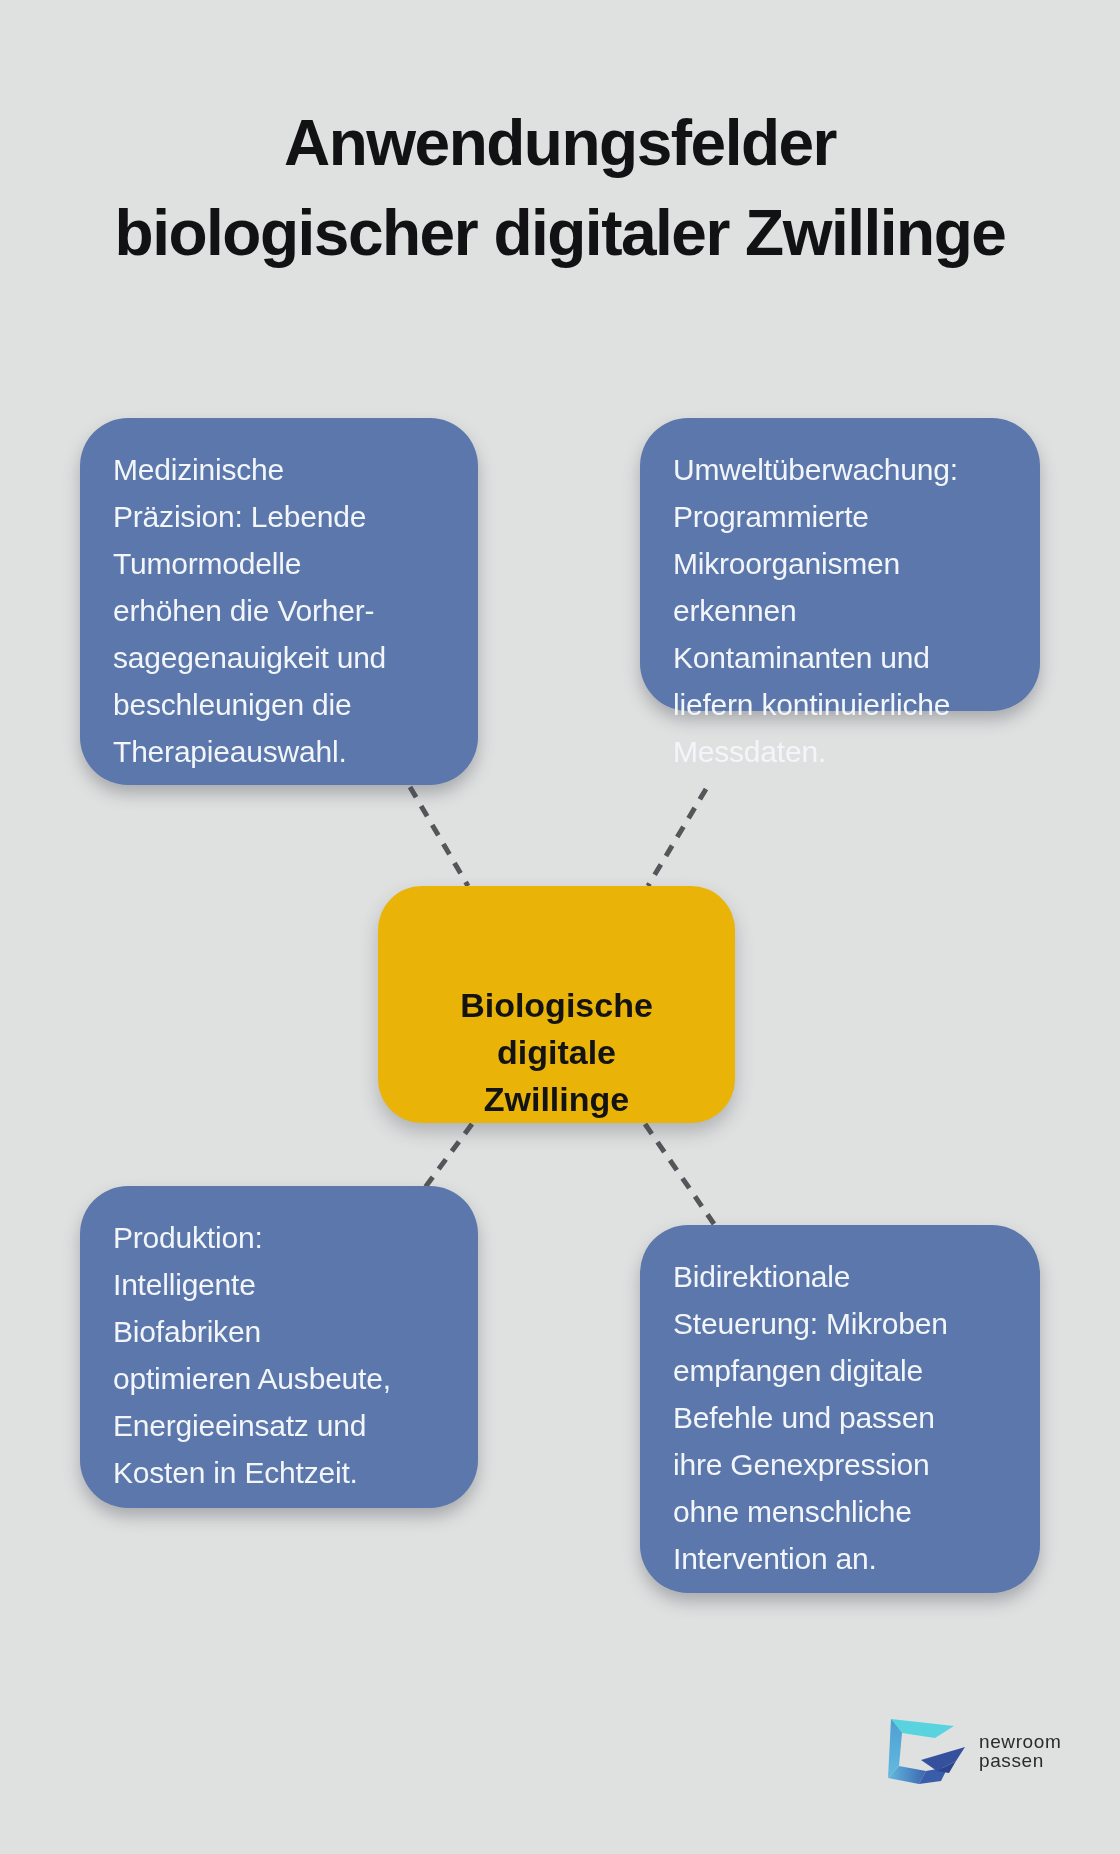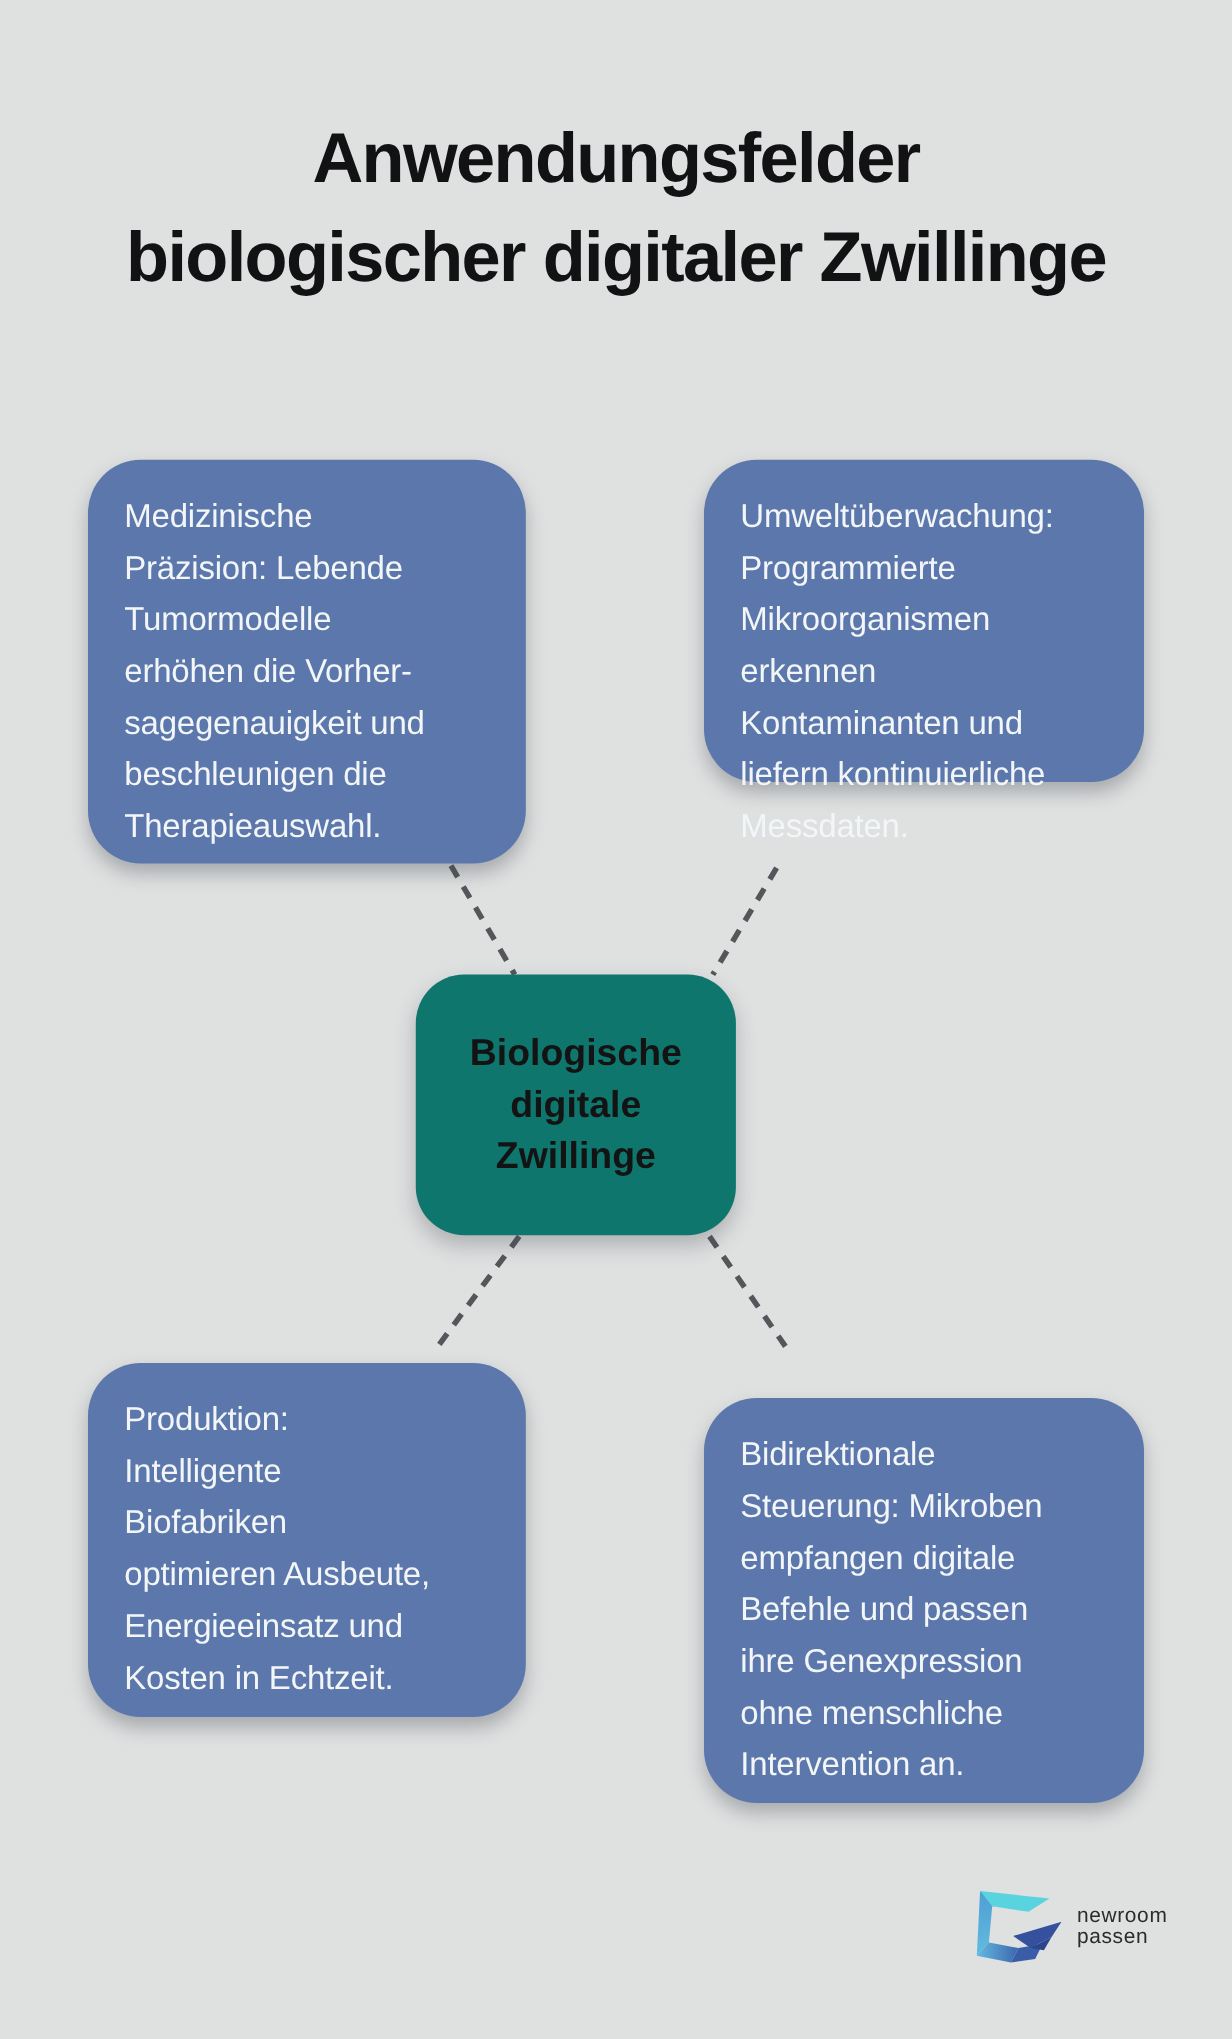--- a/index.html
+++ b/index.html
@@ -47,31 +47,31 @@
   .node-text {
     display: block;
     color: #f3f6f9;
     font-size: 30px;
     line-height: 47px;
     letter-spacing: -0.2px;
     white-space: pre;
   }
   .node-tl { left: 80px;  top: 418px;  width: 398px; height: 367px; }
   .node-tr { left: 640px; top: 418px;  width: 400px; height: 293px; }
-  .node-bl { left: 80px;  top: 1239px; width: 398px; height: 322px; }
-  .node-br { left: 640px; top: 1225px; width: 400px; height: 368px; margin-top: 46px; }
+  .node-bl { left: 80px;  top: 1186px; width: 398px; height: 322px; }
+  .node-br { left: 640px; top: 1225px; width: 400px; height: 368px; }
   .center-node {
     position: absolute;
     left: 378px; top: 886px;
-    width: 291px; height: 237px;
-    background: #0f766e;
+    width: 357px; height: 237px;
+    background: #eab308;
     border-radius: 44px;
     box-shadow: 0 9px 18px rgba(70, 74, 82, 0.30);
     display: flex;
-    align-items: center;
+    align-items: flex-end;
     justify-content: center;
   }
   .center-text {
     text-align: center;
     font-size: 34px;
     line-height: 47px;
     font-weight: 700;
     color: #131313;
     white-space: pre;
   }

